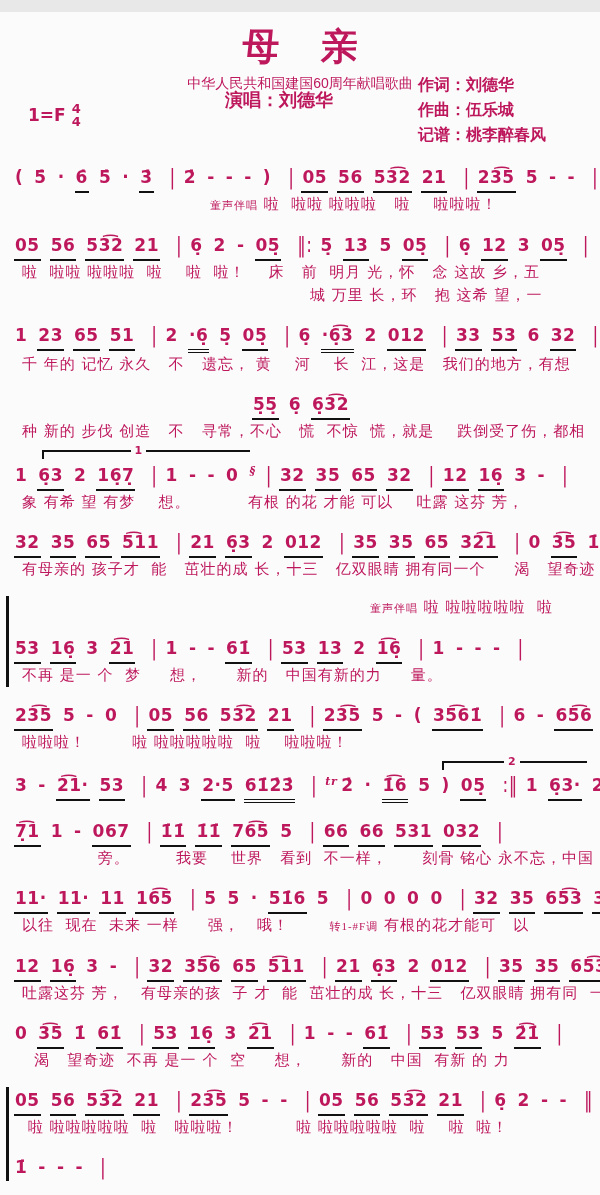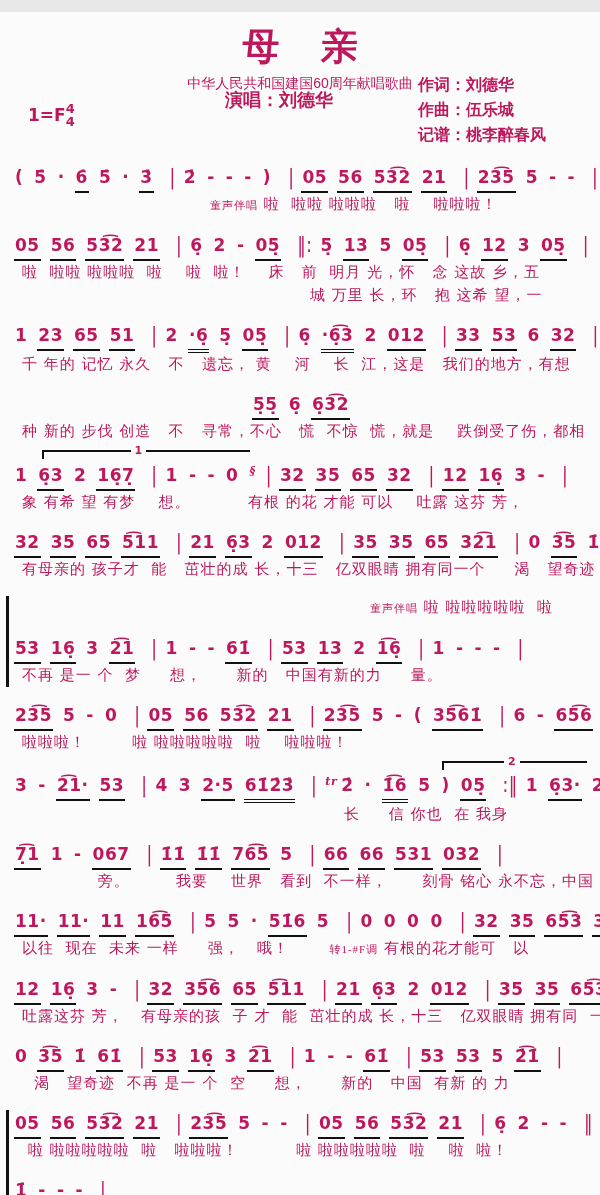--- a/index.html
+++ b/index.html
@@ -16,21 +16,21 @@
     letter-spacing:16px; text-indent:16px;
     font-family:"Liberation Serif","DejaVu Serif",serif;
   }
   .subtitle { text-align:center; font-size:14px; margin-top:3px;
     font-family:Liberation Sans, sans-serif; }
   .performer { position:absolute; left:225px; top:76px; font-size:18px; font-weight:600;
     font-family:"Liberation Serif","DejaVu Serif",serif; }
   .credits { position:absolute; left:418px; top:60px; font-size:16px; line-height:25px;
     font-weight:600; font-family:"Liberation Serif","DejaVu Serif",serif; }
   .keysig { position:absolute; left:28px; top:90px; font-size:17px; font-weight:700;
-    display:flex; align-items:center; }
+    display:flex; align-items:center; gap:6px; }
   .ts { display:inline-flex; flex-direction:column; line-height:1; font-size:13px;
     text-align:center; font-weight:700; }
   
   .score { padding:4px 6px 0 14px; }
   .srow { position:relative; margin-bottom:15px; }
   .notes { font-size:17px; font-weight:700; white-space:pre; line-height:26px;
     letter-spacing:0.5px; }
   .tok { display:inline-block; margin-right:9px; padding:0 1px 1px 1px; }
   .tok.u1 { border-bottom:2px solid #111; }
   .tok.u2 { border-bottom:4px double #111; }
@@ -109,21 +109,20 @@
       </div>
       <div class="srow">
         <div class="notes"><span class="tok u1">23͡5</span><span class="tok">5</span><span class="tok">-</span><span class="tok">0</span><span class="tok bar">|</span><span class="tok u1">05</span><span class="tok u1">56</span><span class="tok u1">53͡2</span><span class="tok u1">21</span><span class="tok bar">|</span><span class="tok u1">23͡5</span><span class="tok">5</span><span class="tok">-</span><span class="tok">(</span><span class="tok u1">35͡61̇</span><span class="tok bar">|</span><span class="tok">6</span><span class="tok">-</span><span class="tok u1">65͡6</span></div>
         <div class="lyrics" style="padding-left: 8px;"><span>啦啦啦！        啦 啦啦啦啦啦  啦    啦啦啦！</span></div>
       </div>
       <div class="srow">
         <div class="ending" style="left: 428px; width: 145px;">
           <span>2</span>
         </div>
         <div class="notes"><span class="tok">3</span><span class="tok">-</span><span class="tok u1">2͡1·</span><span class="tok u1">53</span><span class="tok bar">|</span><span class="tok">4</span><span class="tok">3</span><span class="tok u1">2·5</span><span class="tok u2">61̇2̇3̇</span><span class="tok bar">|</span><span class="tok sup">tr</span><span class="tok">2̇</span><span class="tok">·</span><span class="tok u2">1̇͡6</span><span class="tok">5</span><span class="tok">)</span><span class="tok u1">05̣</span><span class="tok bar">:‖</span><span class="tok">1</span><span class="tok u1">6̣3·</span><span class="tok">2</span></div>
-        <div class="lyrics" style="padding-left: 330px;"><span>长     信 你也  在 我身</span></div>
       </div>
       <div class="srow">
         <div class="notes"><span class="tok u1">7̣͡1</span><span class="tok">1</span><span class="tok">-</span><span class="tok u1">067</span><span class="tok bar">|</span><span class="tok u1">1̇1̇</span><span class="tok u1">1̇1̇</span><span class="tok u1">76͡5</span><span class="tok">5</span><span class="tok bar">|</span><span class="tok u1">66</span><span class="tok u1">66</span><span class="tok u1">531</span><span class="tok u1">032</span><span class="tok bar">|</span></div>
         <div class="lyrics" style="padding-left: 14px; text-align: right;"><span>旁。        我要    世界   看到  不一样，      刻骨 铭心 永不忘，中国</span></div>
       </div>
       <div class="srow">
         <div class="notes"><span class="tok u1">11·</span><span class="tok u1">11·</span><span class="tok u1">11</span><span class="tok u1">16͡5</span><span class="tok bar">|</span><span class="tok">5</span><span class="tok">5</span><span class="tok">·</span><span class="tok u1">51̇6</span><span class="tok">5</span><span class="tok bar">|</span><span class="tok">0</span><span class="tok">0</span><span class="tok">0</span><span class="tok">0</span><span class="tok bar">|</span><span class="tok u1">32</span><span class="tok u1">35</span><span class="tok u1">65͡3</span><span class="tok u1">32</span></div>
         <div class="lyrics" style="padding-left: 8px;"><span>以往  现在  未来 一样     强，   哦！       </span><span class="lsmall">转1-#F调</span><span> 有根的花才能可   以</span></div>
       </div>
       <div class="srow">

